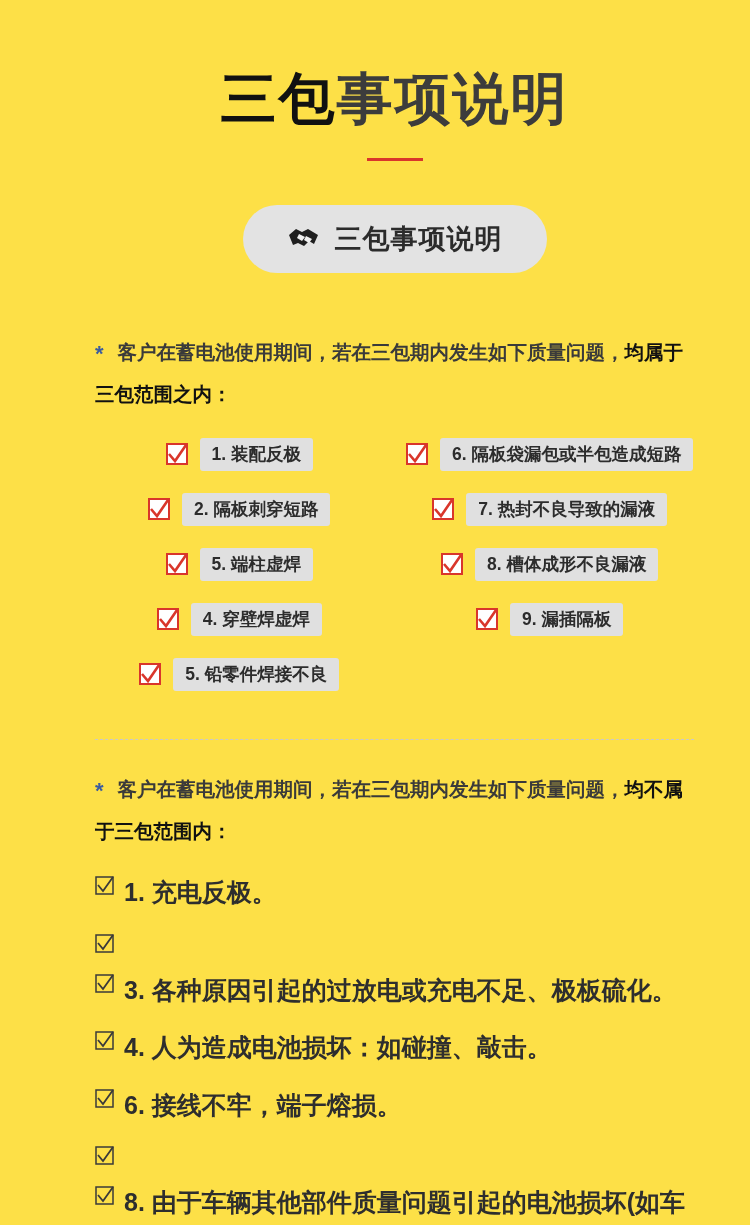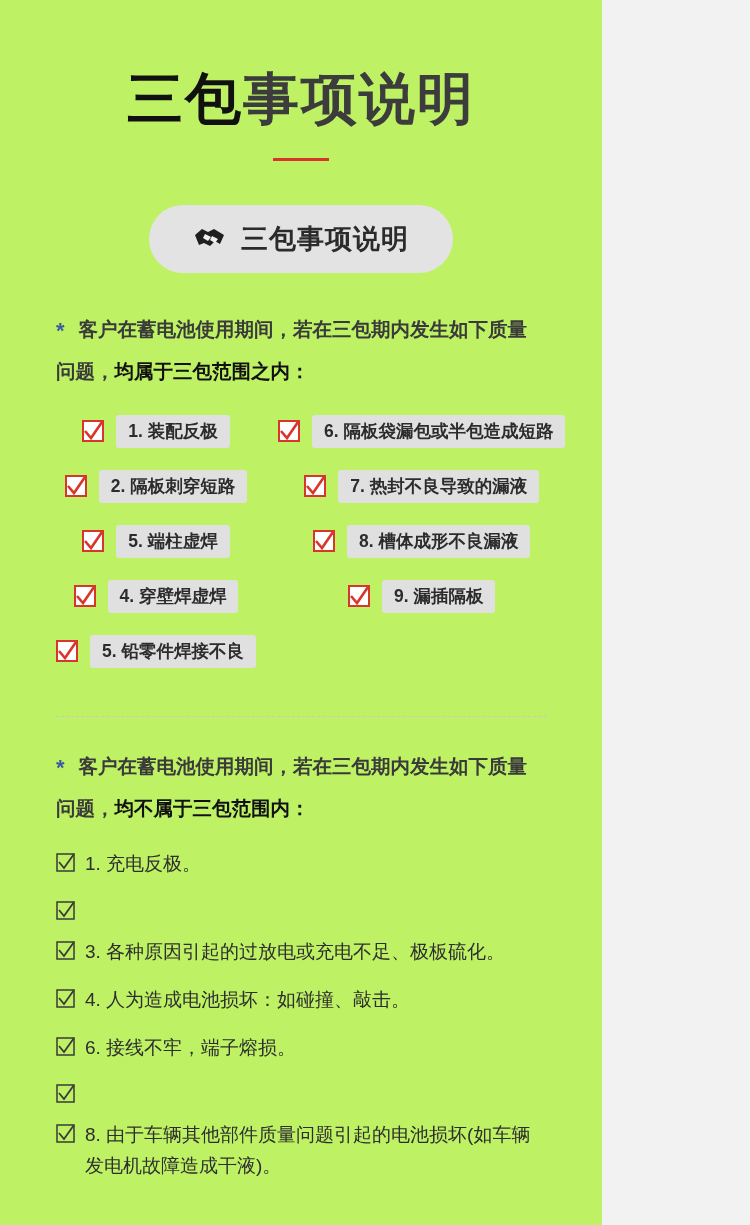--- a/index.html
+++ b/index.html
@@ -5,24 +5,25 @@
   * { box-sizing: border-box; margin: 0; padding: 0; }
   html, body {
     width: 750px;
     height: 1225px;
     background: #f2f2f2;
     font-family: "Liberation Sans", "DejaVu Sans", sans-serif;
     color: #222;
   }
   .page {
     position: relative;
-    width: 602px;
+    width: 750px;
     height: 1225px;
-    background: #bef264;
+    background: #fde047;
     overflow: hidden;
+    padding-left: 39px;
   }
 
   
   .header {
     padding-top: 68px;
     text-align: center;
   }
   .title {
     font-size: 56px;
     font-weight: 700;
@@ -64,21 +65,21 @@
     font-size: 27px;
     font-weight: 700;
     color: #2b2b2b;
     letter-spacing: 1px;
   }
 
   
   .section {
     padding: 0 56px;
   }
-  .sec-1 { margin-top: 37px; }
+  .sec-1 { margin-top: 60px; }
   .sec-2 { margin-top: 30px; }
 
   .lead {
     font-size: 19.5px;
     line-height: 1.95;
     font-weight: 700;
     color: #333;
   }
   .lead .star {
     color: #3b5c9f;
@@ -137,24 +138,24 @@
     margin-bottom: 17px;
   }
   .chk-dark {
     width: 19px;
     height: 19px;
     flex: 0 0 19px;
     margin-top: 4px;
     display: block;
   }
   .plain-text {
-    font-size: 19px;
+    font-size: 25px;
     line-height: 1.62;
     color: #2e2e2e;
-    font-weight: 400;
+    font-weight: 700;
   }
 </style>
 </head>
 <body>
 
 <div class="page">
 
   <div class="header">
     <div class="title">
       <span class="accent">三包</span><span>事项说明</span>

